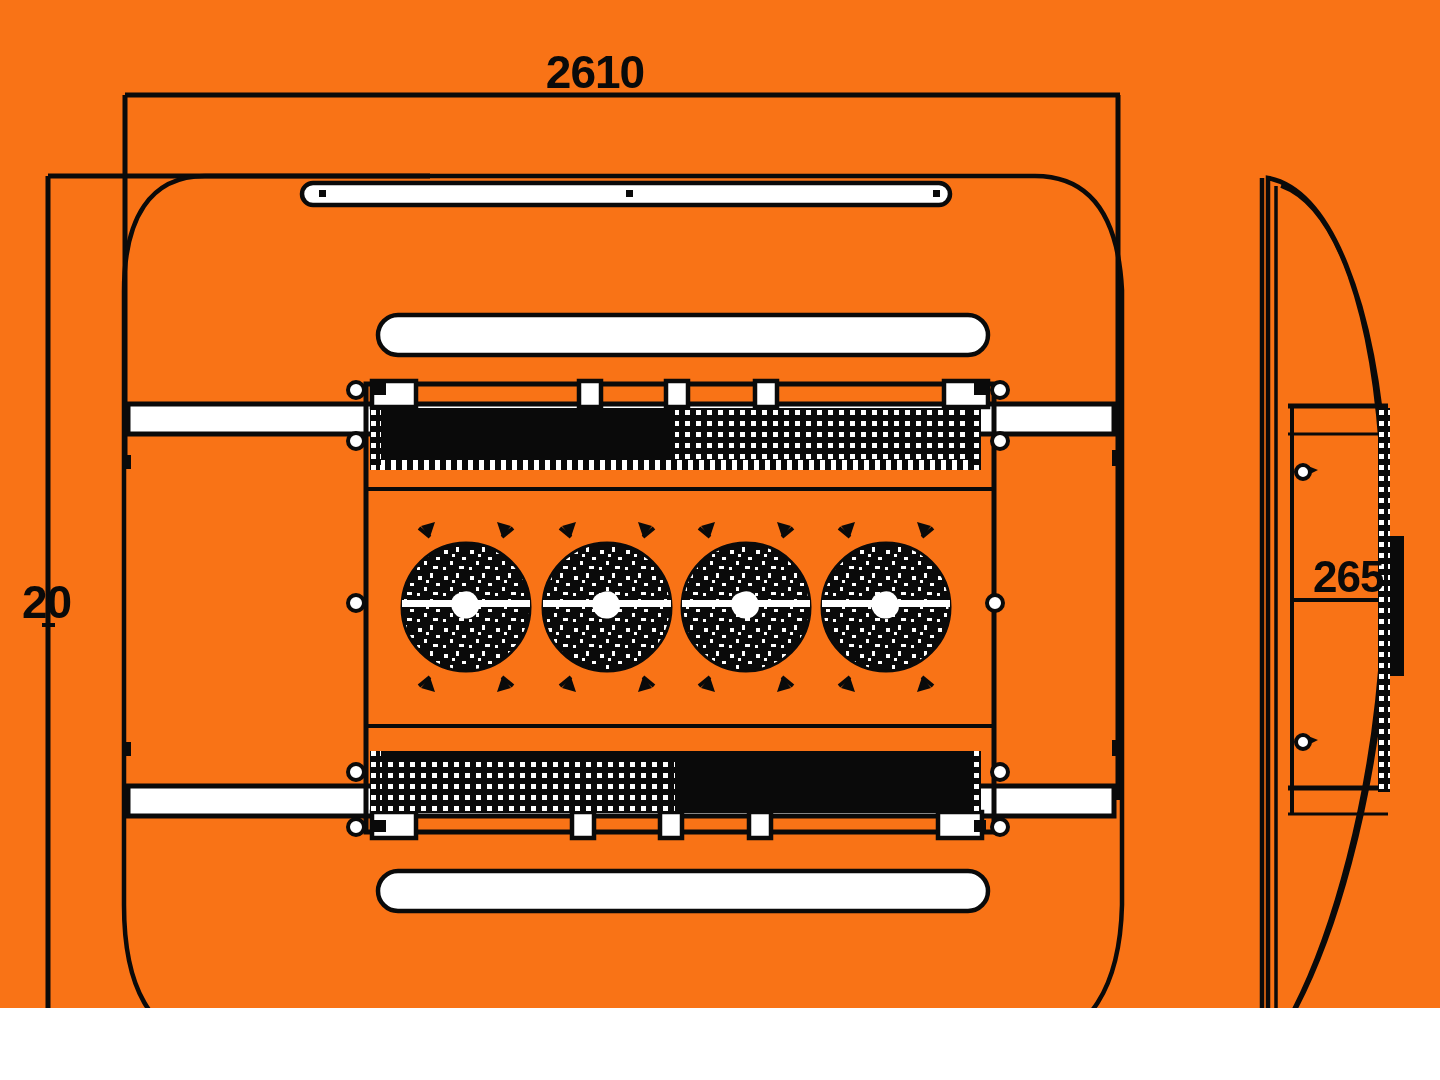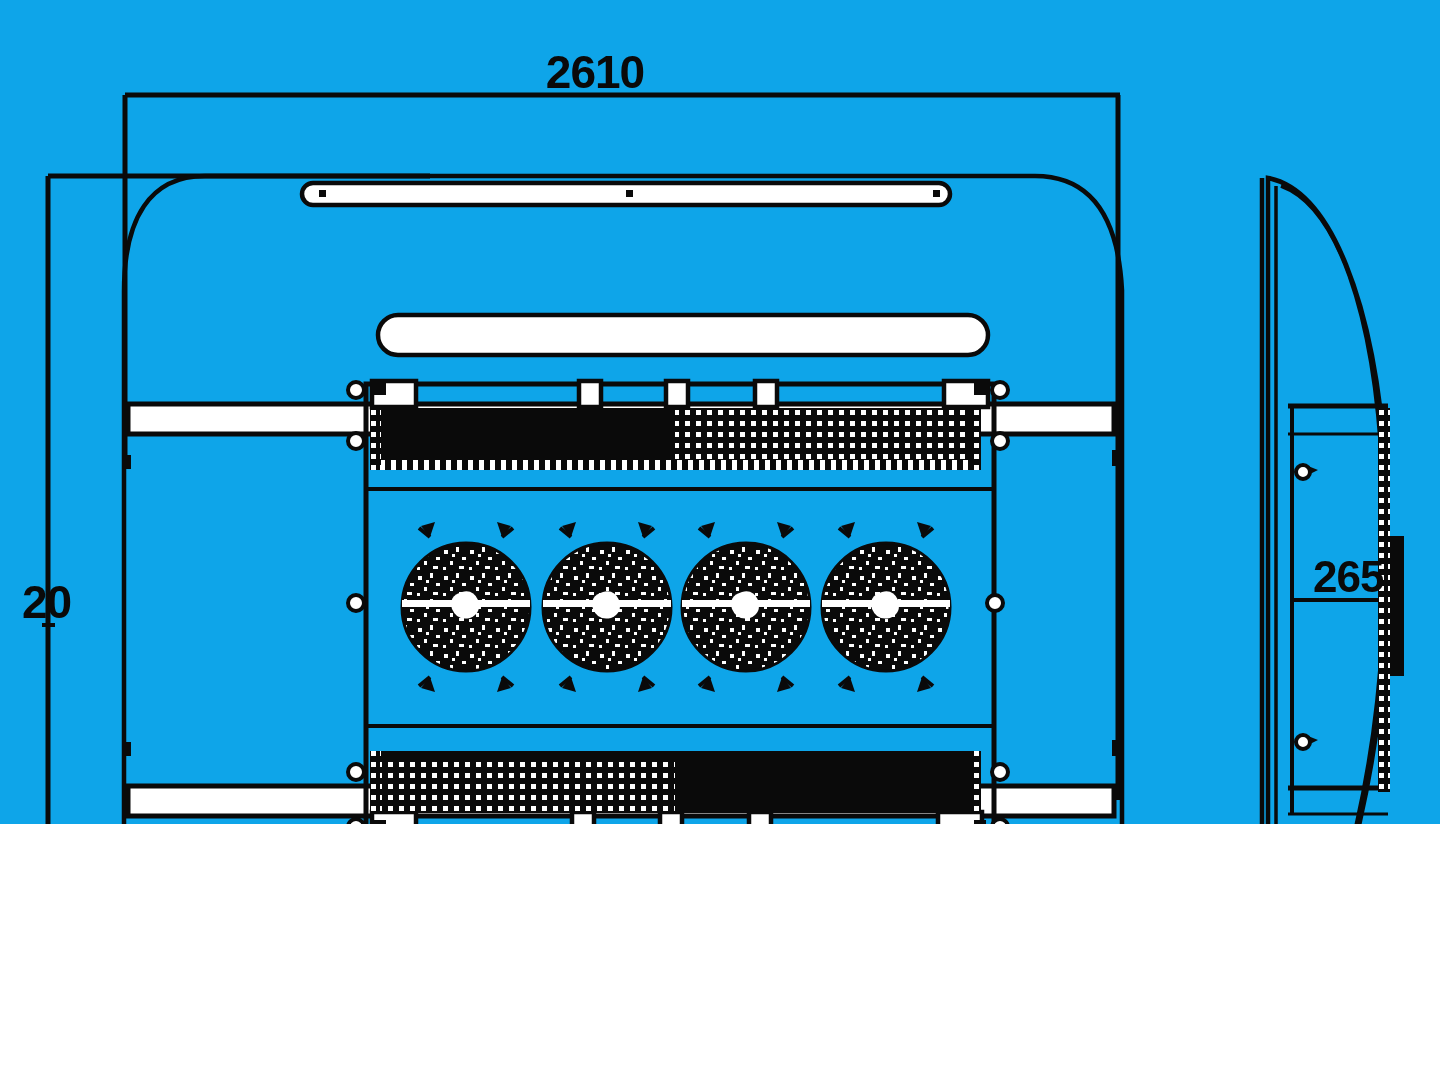--- a/index.html
+++ b/index.html
@@ -7,22 +7,22 @@
     margin: 0;
     padding: 0;
     background: #ffffff;
   }
   body {
     font-family: "Liberation Sans", sans-serif;
   }
   #sheet {
     position: relative;
     width: 1440px;
-    height: 824px;
-    background: #0ea5e9;
+    height: 1008px;
+    background: #f97316;
     overflow: hidden;
   }
   #sheet svg {
     display: block;
     position: absolute;
     top: 0;
     left: 0;
   }
   .dim-text {
     font-family: "Liberation Sans", sans-serif;

